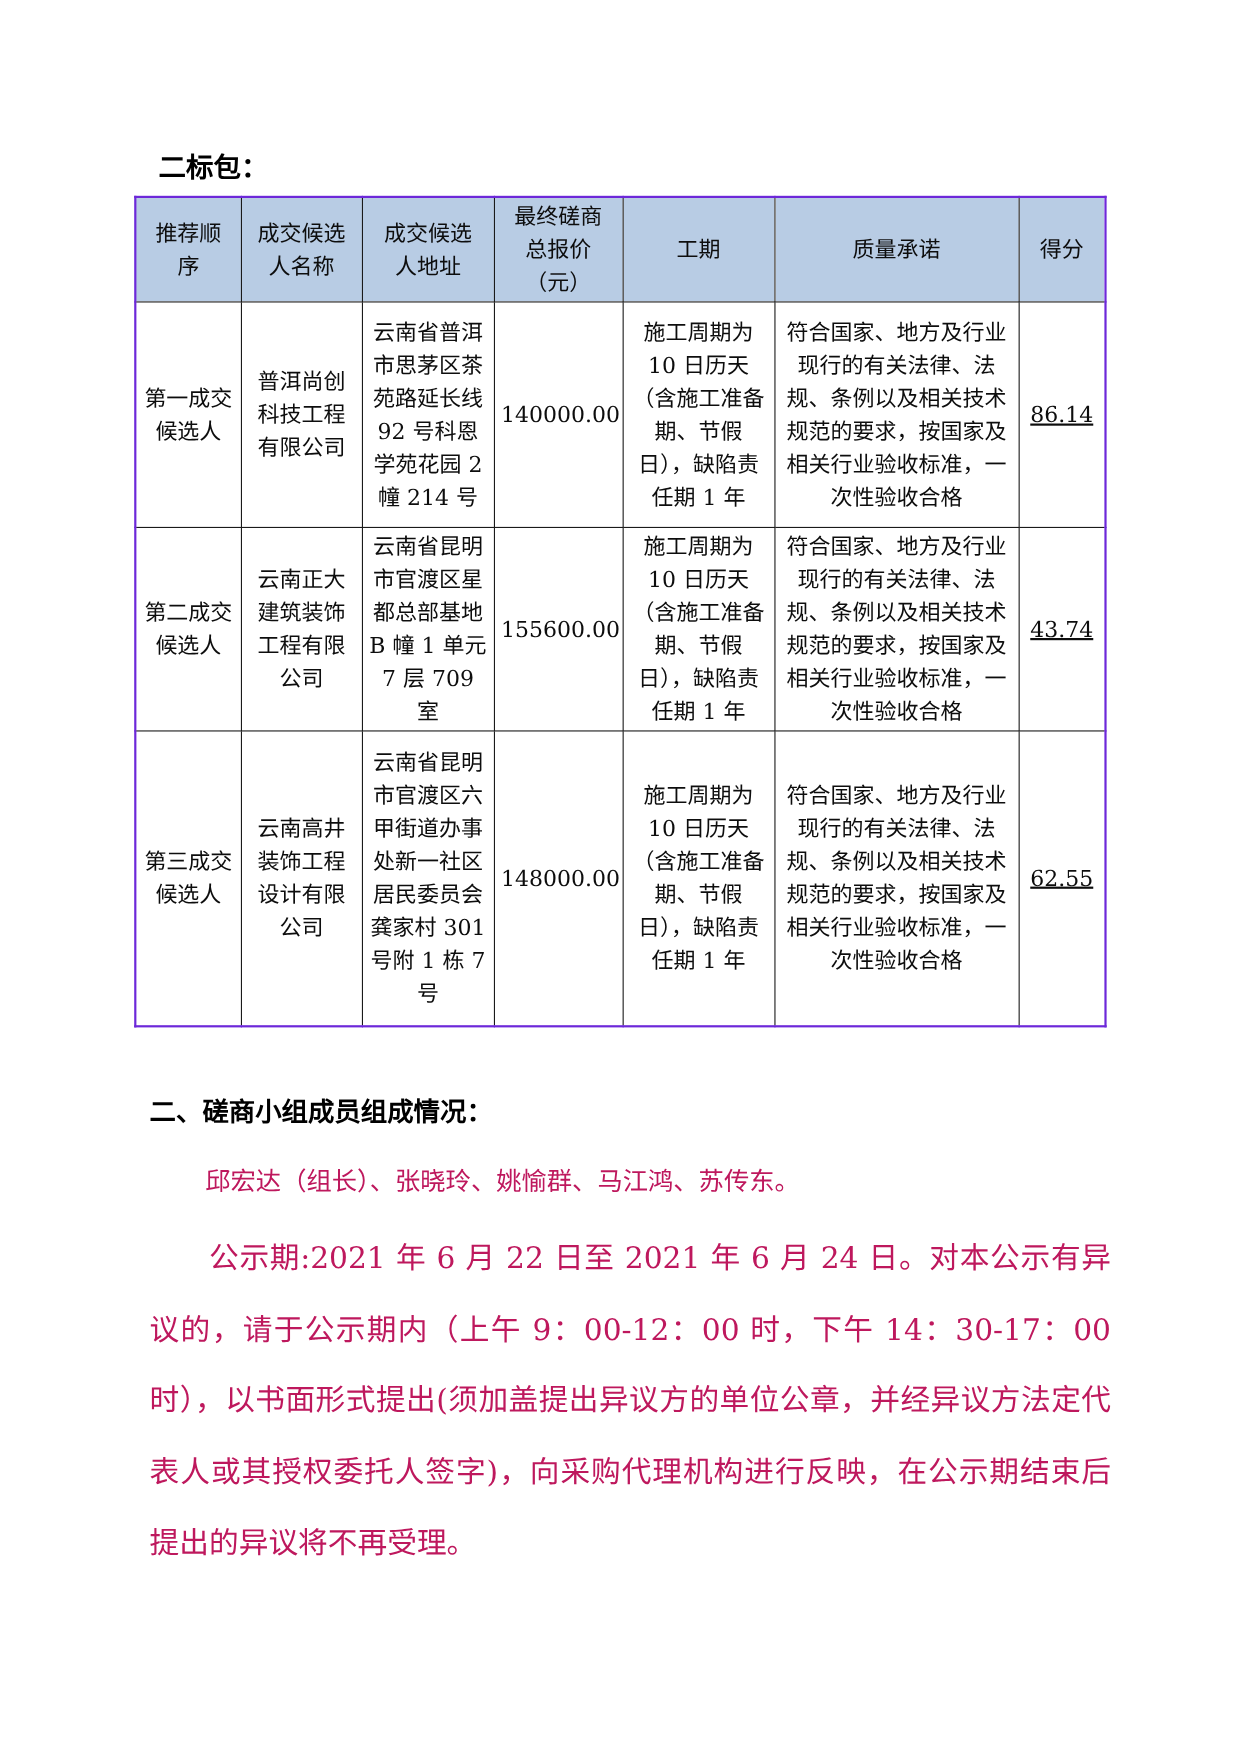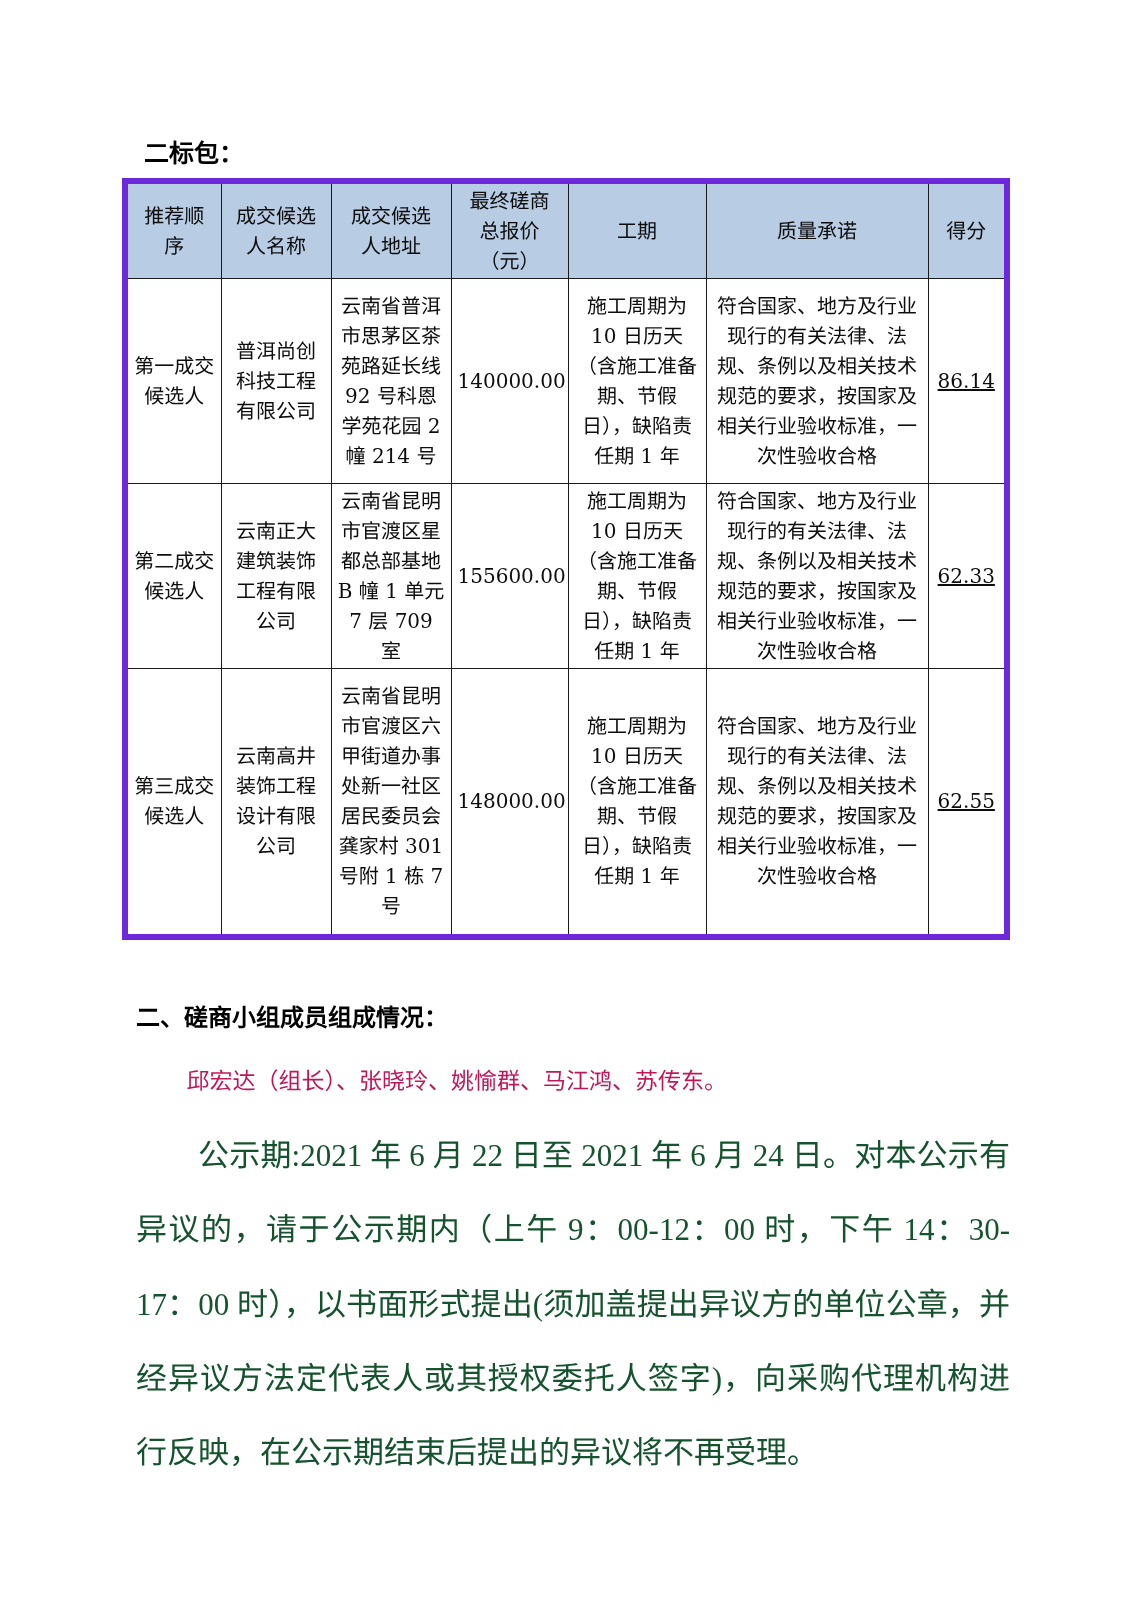--- a/index.html
+++ b/index.html
@@ -21,21 +21,21 @@
     font-weight: bold;
     font-size: 25px;
     line-height: 1.2;
     color: #000000;
   }
 
   table.candidates {
     border-collapse: collapse;
     table-layout: fixed;
     width: 882px;
-    border: 6px solid #6d28d9;
+    border: 2px solid #6d28d9;
   }
   table.candidates th,
   table.candidates td {
     border: 1px solid #1a1a1a;
     text-align: center;
     vertical-align: middle;
     padding: 2px 6px;
     font-size: 20px;
     line-height: 1.5;
     color: #0d0d0d;
@@ -74,26 +74,25 @@
     margin: 32px 0 0 14px;
     width: 872px;
     font-size: 23px;
     line-height: 1.4;
     text-indent: 2.2em;
     color: #be185d;
   }
   .publicity-paragraph {
     margin: 22px 0 0 14px;
     width: 874px;
-    font-size: 31px;
+    font-size: 27px;
     line-height: 2.4;
     text-align: justify;
     text-indent: 2em;
-    color: #14532d;
-    font-family: Liberation Serif, serif;
+    color: #be185d;
   }
 </style>
 </head>
 <body>
 
 <div class="page">
   <div class="content">
 
     <div class="doc-title">二标包：</div>
 
@@ -131,21 +130,21 @@
         <td class="cell-quality">符合国家、地方及行业现行的有关法律、法规、条例以及相关技术规范的要求，按国家及相关行业验收标准，一次性验收合格</td>
         <td class="cell-score">86.14</td>
       </tr>
       <tr class="row-2">
         <td class="cell-rank">第二成交候选人</td>
         <td class="cell-name">云南正大建筑装饰工程有限公司</td>
         <td class="cell-address">云南省昆明市官渡区星都总部基地 B 幢 1 单元 7 层 709 室</td>
         <td class="cell-price">155600.00</td>
         <td class="cell-duration">施工周期为 10 日历天（含施工准备期、节假日），缺陷责任期 1 年</td>
         <td class="cell-quality">符合国家、地方及行业现行的有关法律、法规、条例以及相关技术规范的要求，按国家及相关行业验收标准，一次性验收合格</td>
-        <td class="cell-score">62.33</td>
+        <td class="cell-score">43.74</td>
       </tr>
       <tr class="row-3">
         <td class="cell-rank">第三成交候选人</td>
         <td class="cell-name">云南高井装饰工程设计有限公司</td>
         <td class="cell-address">云南省昆明市官渡区六甲街道办事处新一社区居民委员会龚家村 301 号附 1 栋 7 号</td>
         <td class="cell-price">148000.00</td>
         <td class="cell-duration">施工周期为 10 日历天（含施工准备期、节假日），缺陷责任期 1 年</td>
         <td class="cell-quality">符合国家、地方及行业现行的有关法律、法规、条例以及相关技术规范的要求，按国家及相关行业验收标准，一次性验收合格</td>
         <td class="cell-score">62.55</td>
       </tr>

